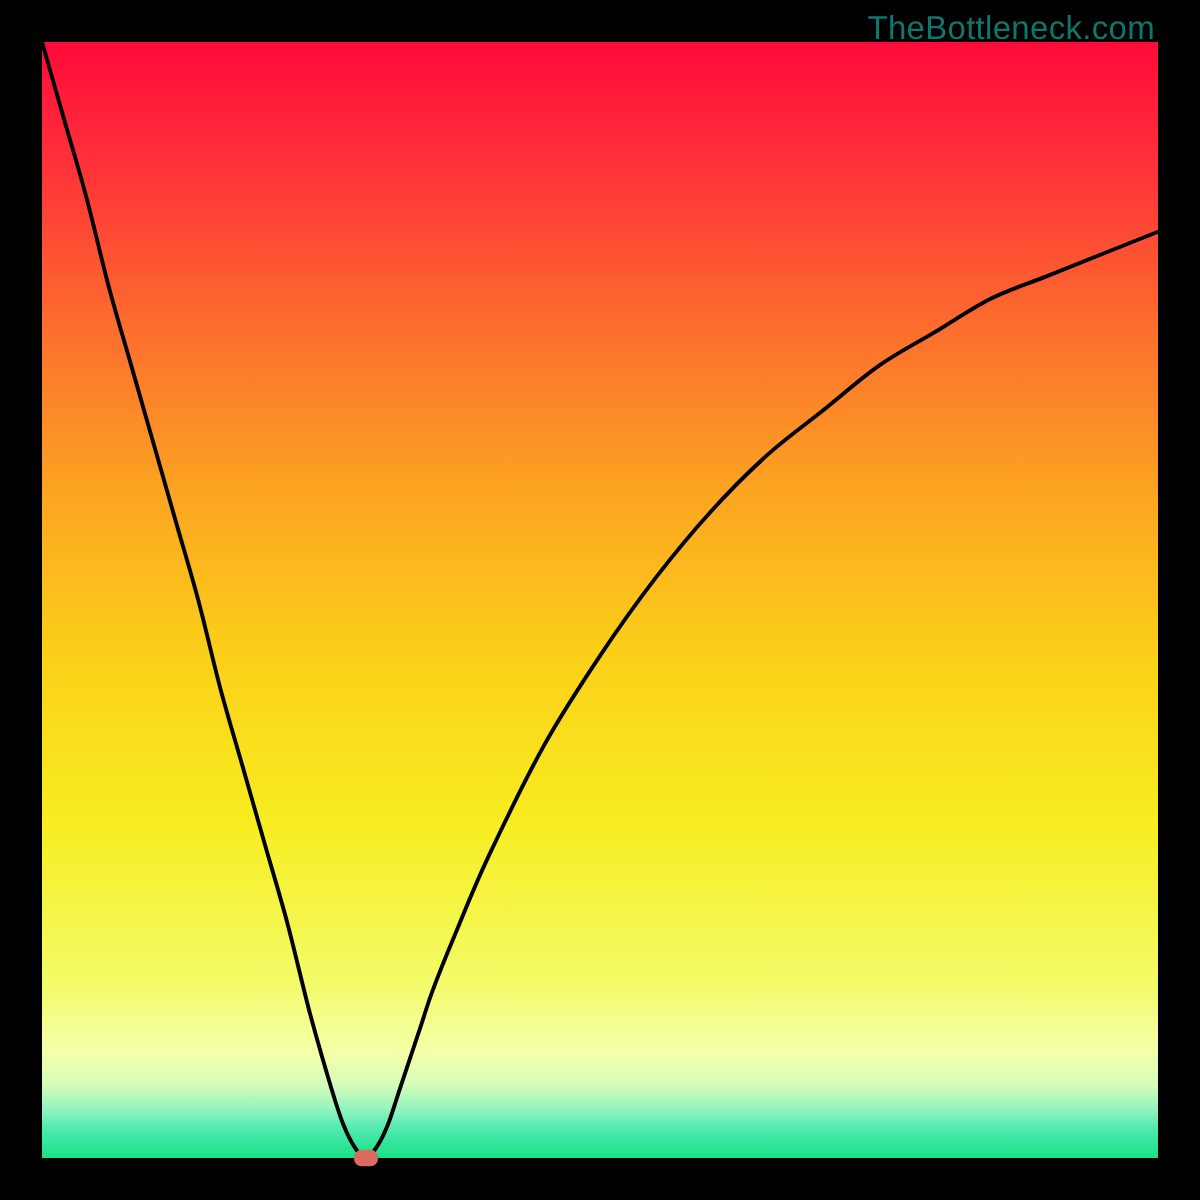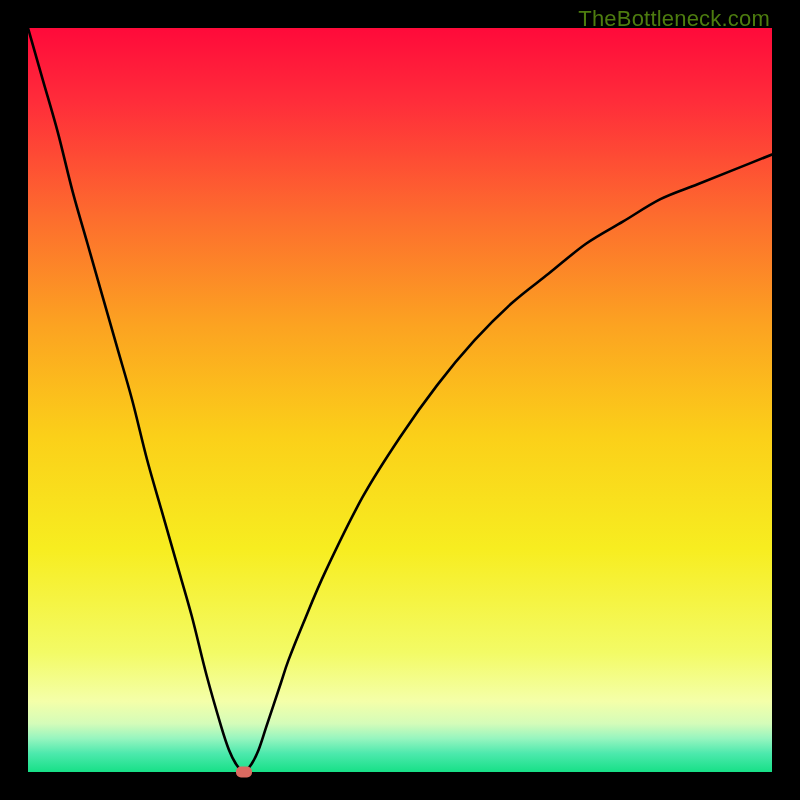--- a/index.html
+++ b/index.html
@@ -23,21 +23,21 @@
     position: absolute;
     left: 0;
     top: 0;
     width: 744px;
     height: 744px;
   }
   .watermark {
     position: absolute;
     top: 6px;
     right: 30px;
-    color: #4d7c0f;
+    color: #0f766e;
     font-size: 22px;
     font-weight: 500;
     letter-spacing: 0.2px;
     user-select: none;
   }
   .marker {
     position: absolute;
     width: 16px;
     height: 11px;
     background: #db6a61;

